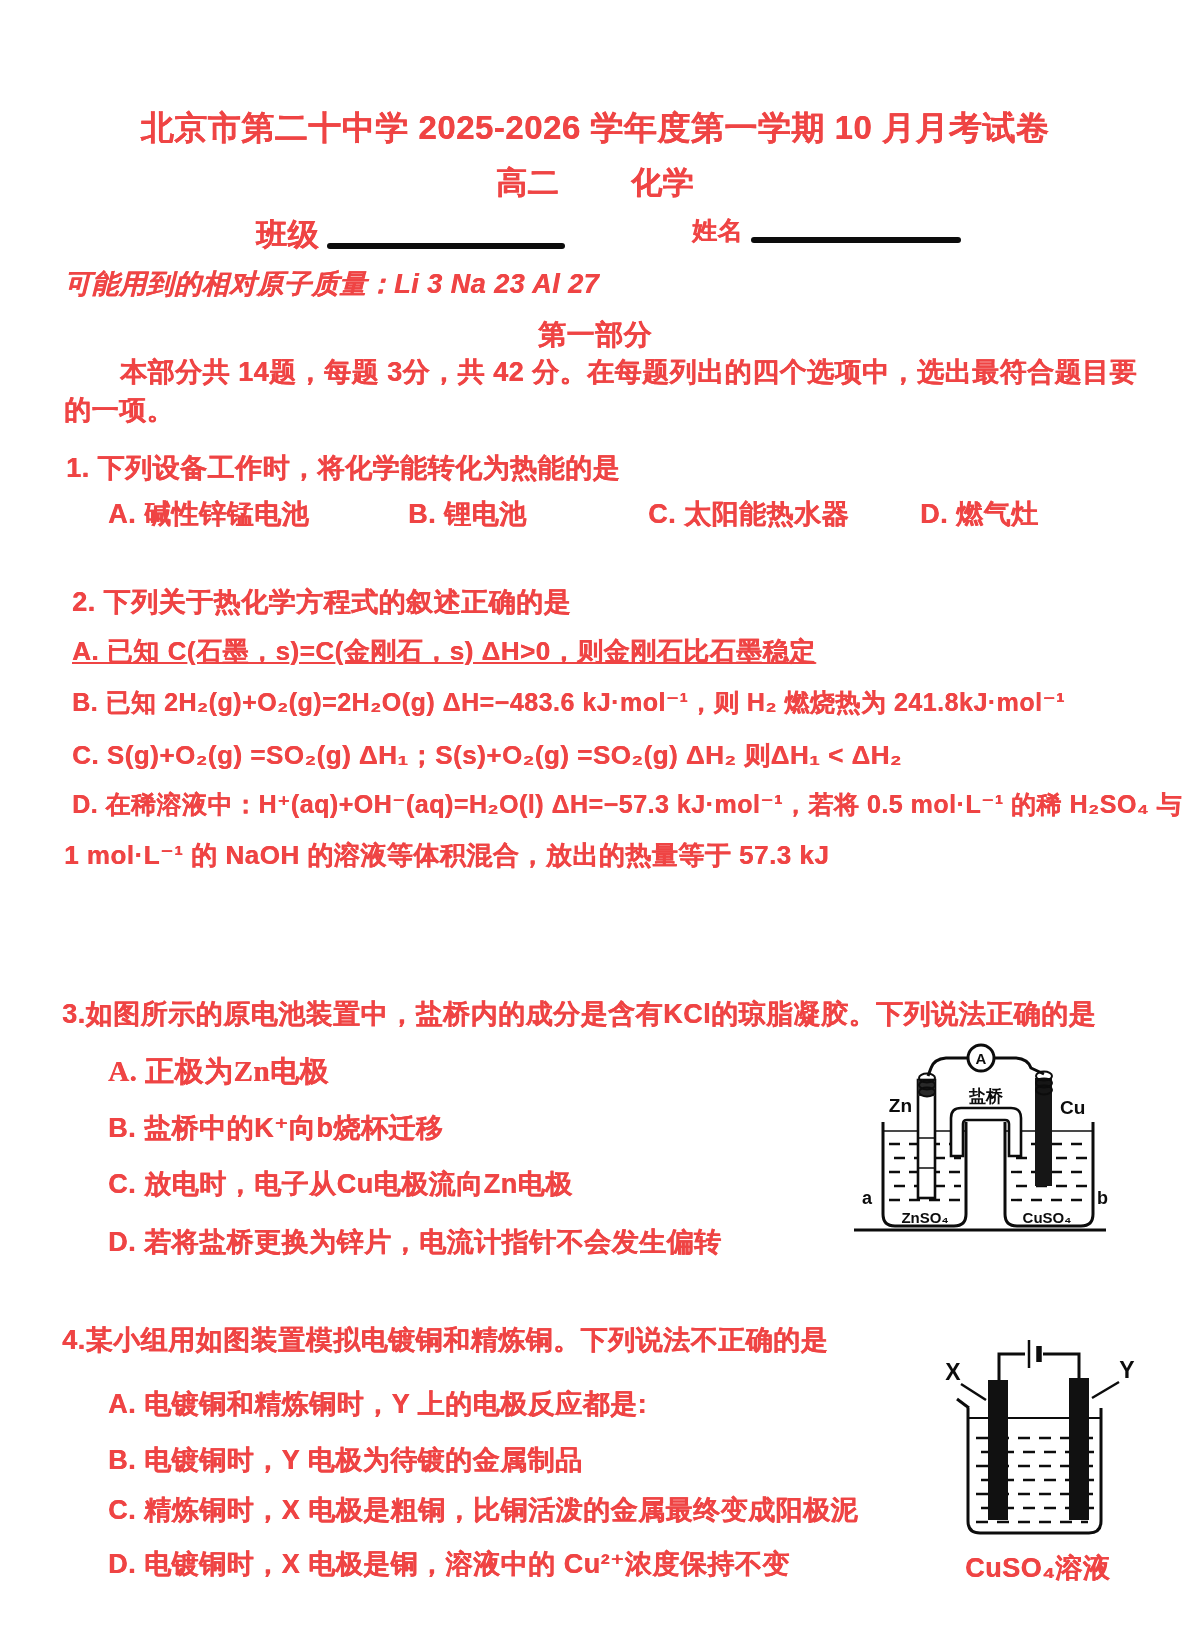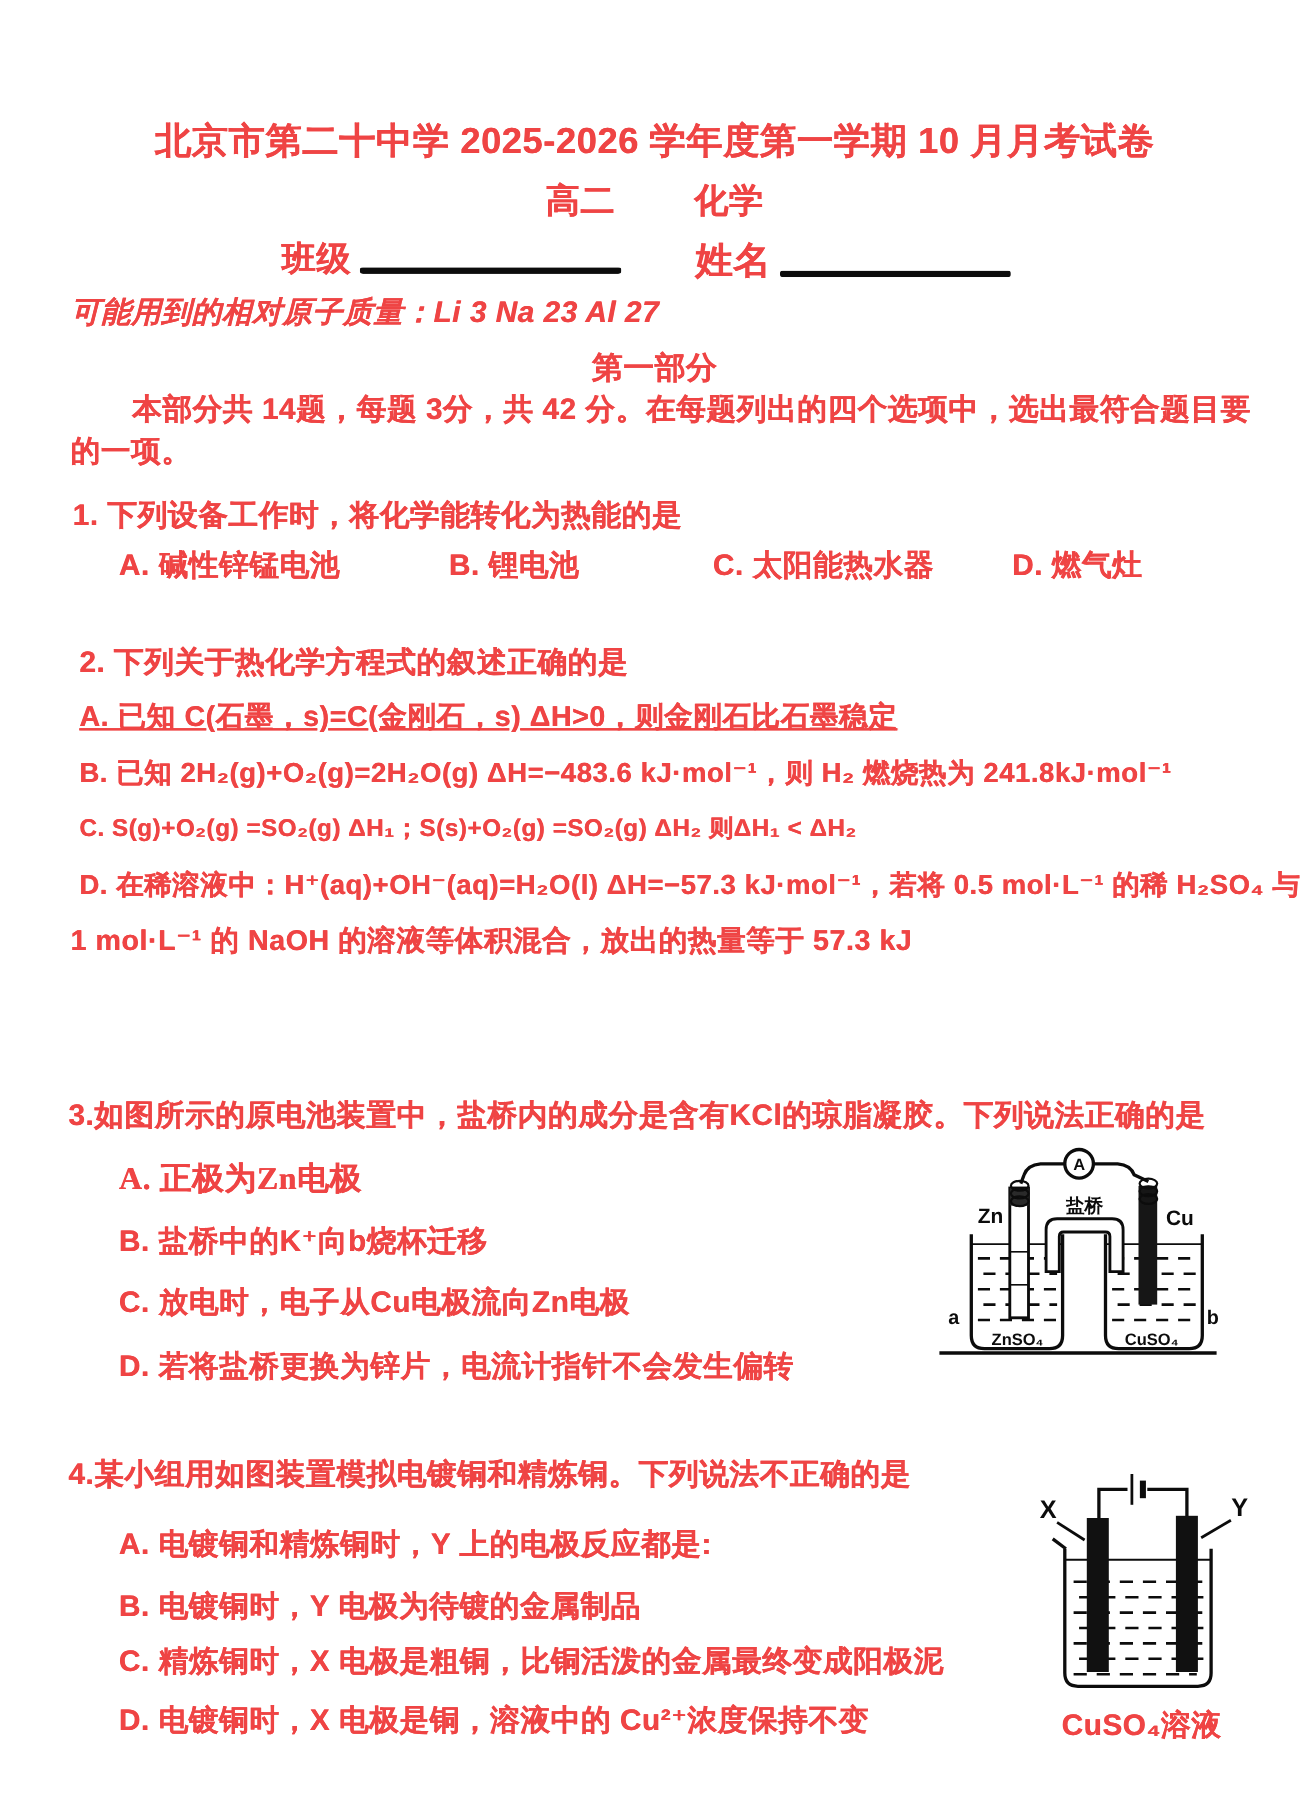--- a/index.html
+++ b/index.html
@@ -31,40 +31,40 @@
   <div class="t center" style="top:106px;font-size:33px;">北京市第二十中学 2025-2026 学年度第一学期 10 月月考试卷</div>
 
   <div class="t" style="left:256px;top:214px;font-size:31px;">
     <span>班级</span><span class="blank" style="width:238px;"></span>
   </div>
 
   <div class="t center gradeline" style="top:162px;font-size:31px;">
     <span>高二</span>
     <span>化学</span>
   </div>
-  <div class="t" style="left:632px;top:214px;font-size:34px;">
+  <div class="t" style="left:692px;top:214px;font-size:25px;">
     <span>姓名</span><span class="blank" style="width:210px;"></span>
   </div>
 
   <div class="t" style="left:64px;top:266px;font-size:27px;font-style:italic;">可能用到的相对原子质量：Li 3   Na 23   Al 27</div>
 
   <div class="t center" style="top:316px;font-size:28px;">第一部分</div>
   <div class="t" style="left:120px;top:354px;font-size:27px;">本部分共 14题，每题 3分，共 42 分。在每题列出的四个选项中，选出最符合题目要</div>
   <div class="t" style="left:64px;top:392px;font-size:27px;">的一项。</div>
 
   <div class="t" style="left:66px;top:450px;font-size:27px;">1. 下列设备工作时，将化学能转化为热能的是</div>
   <div class="t" style="left:108px;top:496px;font-size:27px;">A. 碱性锌锰电池</div>
   <div class="t" style="left:408px;top:496px;font-size:27px;">B. 锂电池</div>
   <div class="t" style="left:648px;top:496px;font-size:27px;">C. 太阳能热水器</div>
   <div class="t" style="left:920px;top:496px;font-size:27px;">D. 燃气灶</div>
 
   <div class="t" style="left:72px;top:584px;font-size:27px;">2. 下列关于热化学方程式的叙述正确的是</div>
   <div class="t" style="left:72px;top:634px;font-size:26px;text-decoration:underline;">A. 已知 C(石墨，s)=C(金刚石，s) ΔH&gt;0，则金刚石比石墨稳定</div>
   <div class="t" style="left:72px;top:686px;font-size:25px;">B. 已知 2H₂(g)+O₂(g)=2H₂O(g)  ΔH=−483.6 kJ·mol⁻¹，则 H₂ 燃烧热为 241.8kJ·mol⁻¹</div>
-  <div class="t" style="left:72px;top:738px;font-size:22px;">C. S(g)+O₂(g) =SO₂(g) ΔH₁；S(s)+O₂(g) =SO₂(g)  ΔH₂ 则ΔH₁ &lt; ΔH₂</div>
+  <div class="t" style="left:72px;top:738px;font-size:26px;">C. S(g)+O₂(g) =SO₂(g) ΔH₁；S(s)+O₂(g) =SO₂(g)  ΔH₂ 则ΔH₁ &lt; ΔH₂</div>
   <div class="t" style="left:72px;top:788px;font-size:25px;">D. 在稀溶液中：H⁺(aq)+OH⁻(aq)=H₂O(l)  ΔH=−57.3 kJ·mol⁻¹，若将 0.5 mol·L⁻¹ 的稀 H₂SO₄ 与</div>
   <div class="t" style="left:64px;top:838px;font-size:26px;">1 mol·L⁻¹ 的 NaOH 的溶液等体积混合，放出的热量等于 57.3 kJ</div>
 
   <div class="t" style="left:62px;top:996px;font-size:27px;">3.如图所示的原电池装置中，盐桥内的成分是含有KCl的琼脂凝胶。下列说法正确的是</div>
   <div class="t" style="left:108px;top:1052px;font-size:29px;font-family:Liberation Serif, serif;">A. 正极为Zn电极</div>
   <div class="t" style="left:108px;top:1166px;font-size:27px;">C. 放电时，电子从Cu电极流向Zn电极</div>
   <div class="t" style="left:108px;top:1110px;font-size:27px;">B. 盐桥中的K⁺向b烧杯迁移</div>
   <div class="t" style="left:108px;top:1224px;font-size:27px;">D. 若将盐桥更换为锌片，电流计指针不会发生偏转</div>
 
   <svg style="left:848px;top:1036px;" width="262" height="200" viewBox="0 0 262 200">

